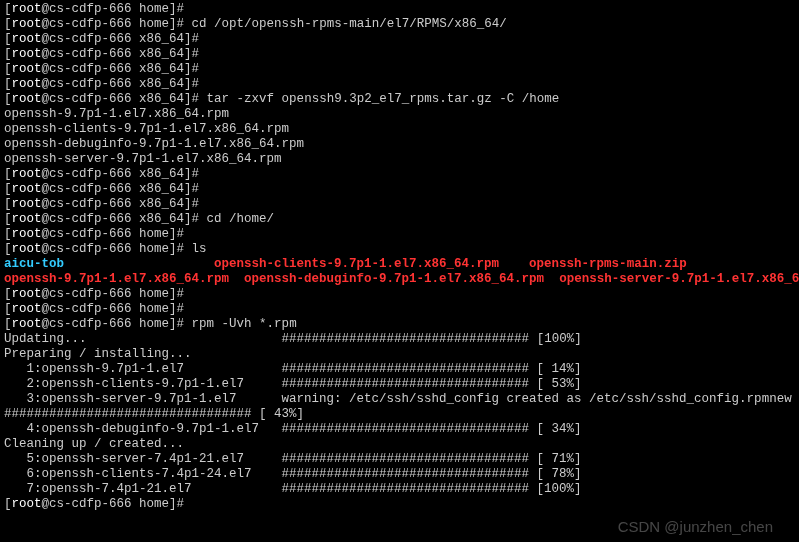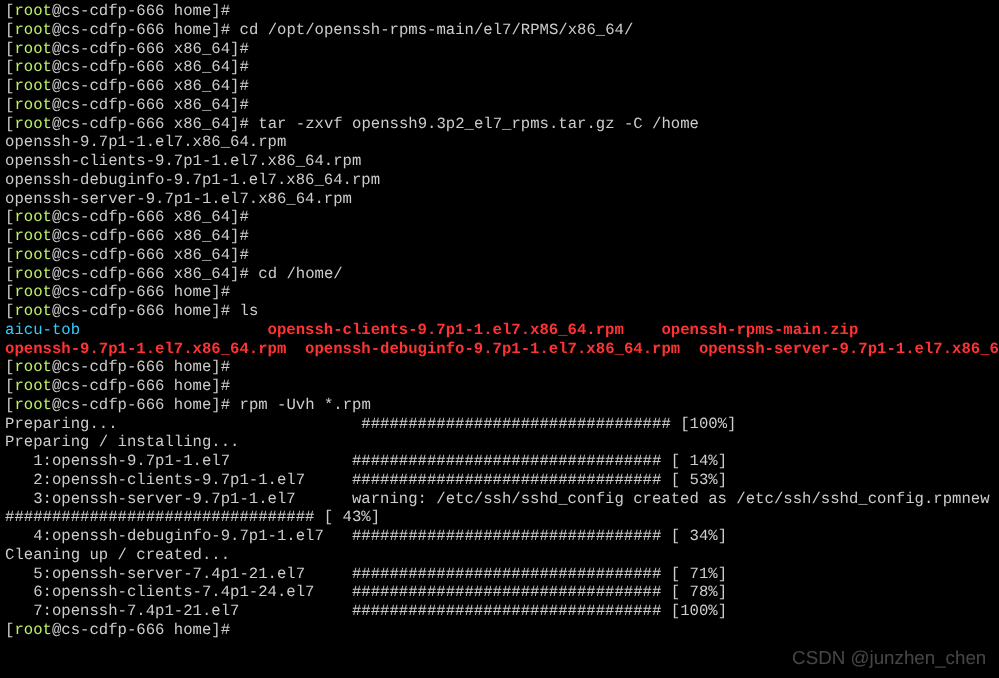--- a/index.html
+++ b/index.html
@@ -1,20 +1,20 @@
 <!DOCTYPE html>
 <html><head>
 <meta charset="utf-8">
 <style>
 html,body{margin:0;padding:0;background:#000;color:#ccc;font-family:"Courier New",monospace;font-size:12.5px;line-height:15px;width:799px;height:542px;overflow:hidden}
 .term{padding:2px 4px;white-space:pre}
-.red{color:#bef264}
+.red{color:#ffffff}
 .red-bold{color:#f33;font-weight:bold}
-.cyan-bold{color:#3cf;font-weight:normal}
-.wm{position:absolute;right:10px;bottom:8px;color:rgba(200,200,200,0.35);font-family:Arial,sans-serif;font-size:15px}
+.cyan-bold{color:#3cf;font-weight:bold}
+.wm{position:absolute;right:26px;bottom:8px;color:rgba(200,200,200,0.35);font-family:Arial,sans-serif;font-size:15px}
 </style>
 </head>
 <body>
 
 <div class="term"><span>[<span class="red">root</span>@<span>cs-cdfp-666</span> <span>home</span>]# </span>
 <span>[<span class="red">root</span>@<span>cs-cdfp-666</span> <span>home</span>]# <span>cd /opt/openssh-rpms-main/el7/RPMS/x86_64/</span></span>
 <span>[<span class="red">root</span>@<span>cs-cdfp-666</span> <span>x86_64</span>]# </span>
 <span>[<span class="red">root</span>@<span>cs-cdfp-666</span> <span>x86_64</span>]# </span>
 <span>[<span class="red">root</span>@<span>cs-cdfp-666</span> <span>x86_64</span>]# </span>
 <span>[<span class="red">root</span>@<span>cs-cdfp-666</span> <span>x86_64</span>]# </span>
@@ -27,21 +27,21 @@
 <span>[<span class="red">root</span>@<span>cs-cdfp-666</span> <span>x86_64</span>]# </span>
 <span>[<span class="red">root</span>@<span>cs-cdfp-666</span> <span>x86_64</span>]# </span>
 <span>[<span class="red">root</span>@<span>cs-cdfp-666</span> <span>x86_64</span>]# <span>cd /home/</span></span>
 <span>[<span class="red">root</span>@<span>cs-cdfp-666</span> <span>home</span>]# </span>
 <span>[<span class="red">root</span>@<span>cs-cdfp-666</span> <span>home</span>]# <span>ls</span></span>
 <span><span class="cyan-bold">aicu-tob</span>                    <span class="red-bold">openssh-clients-9.7p1-1.el7.x86_64.rpm</span>    <span class="red-bold">openssh-rpms-main.zip</span></span>
 <span><span class="red-bold">openssh-9.7p1-1.el7.x86_64.rpm</span>  <span class="red-bold">openssh-debuginfo-9.7p1-1.el7.x86_64.rpm</span>  <span class="red-bold">openssh-server-9.7p1-1.el7.x86_64.rpm</span></span>
 <span>[<span class="red">root</span>@<span>cs-cdfp-666</span> <span>home</span>]# </span>
 <span>[<span class="red">root</span>@<span>cs-cdfp-666</span> <span>home</span>]# </span>
 <span>[<span class="red">root</span>@<span>cs-cdfp-666</span> <span>home</span>]# <span>rpm -Uvh *.rpm</span></span>
-<span><span>Preparing...</span>                          <span>#################################</span> <span>[100%]</span></span>
+<span><span>Updating...</span>                          <span>#################################</span> <span>[100%]</span></span>
 <span>Preparing / installing...</span>
 <span><span>   1:openssh-9.7p1-1.el7             </span><span>#################################</span> <span>[ 14%]</span></span>
 <span><span>   2:openssh-clients-9.7p1-1.el7     </span><span>#################################</span> <span>[ 53%]</span></span>
 <span><span>   3:openssh-server-9.7p1-1.el7      </span><span>warning: /etc/ssh/sshd_config created as /etc/ssh/sshd_config.rpmnew</span></span>
 <span><span>#################################</span> <span>[ 43%]</span></span>
 <span><span>   4:openssh-debuginfo-9.7p1-1.el7   </span><span>#################################</span> <span>[ 34%]</span></span>
 <span>Cleaning up / created...</span>
 <span><span>   5:openssh-server-7.4p1-21.el7     </span><span>#################################</span> <span>[ 71%]</span></span>
 <span><span>   6:openssh-clients-7.4p1-24.el7    </span><span>#################################</span> <span>[ 78%]</span></span>
 <span><span>   7:openssh-7.4p1-21.el7            </span><span>#################################</span> <span>[100%]</span></span>

